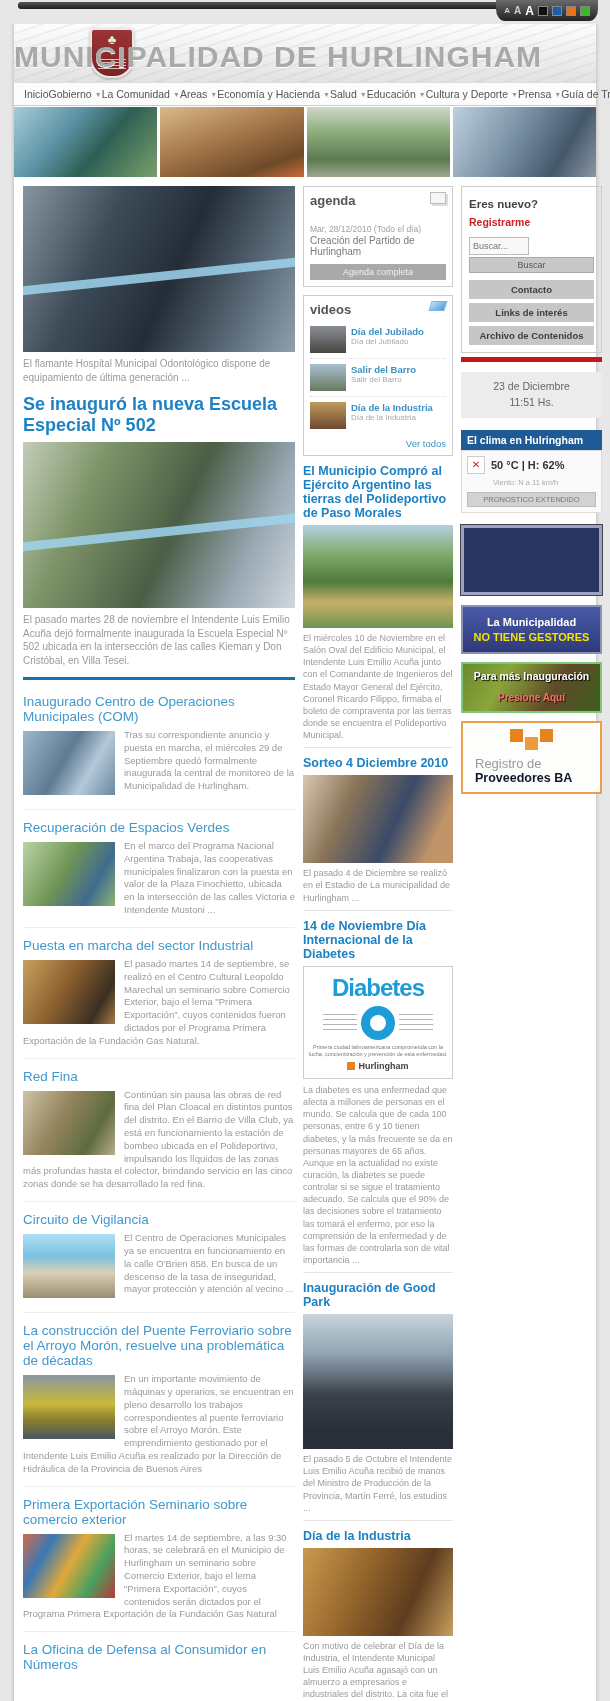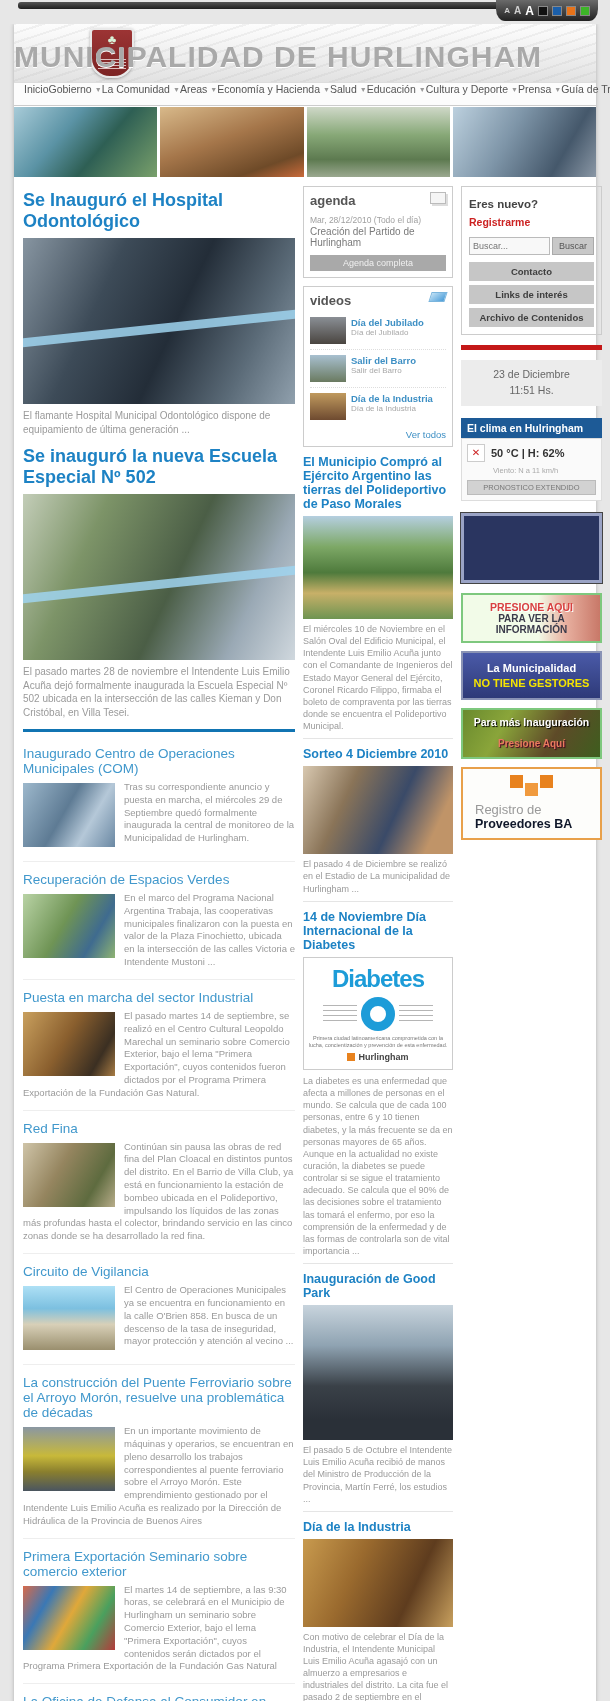--- a/index.html
+++ b/index.html
@@ -17,21 +17,21 @@
 
   
   .hdr { position:relative; height:58px; background:linear-gradient(#fdfdfd,#ededed 60%,#e2e2e2); overflow:hidden; }
   .hdr .texture { position:absolute; inset:0; background:repeating-linear-gradient(-18deg, rgba(170,170,170,.14) 0 2px, transparent 2px 9px); }
   .logo { position:absolute; left:76px; top:4px; width:44px; height:50px; background:linear-gradient(#9c3434,#7c2424); border-radius:4px 4px 20px 20px; border:2px solid #e9e9e9; box-shadow:0 1px 3px rgba(0,0,0,.3); }
   .logo .tree { position:absolute; left:50%; top:3px; transform:translateX(-50%); color:#d8f3d8; font-size:13px; line-height:1; }
   .logo .lines { position:absolute; left:6px; right:6px; bottom:7px; height:10px; background:repeating-linear-gradient(#f3e6e6 0 1px, transparent 1px 3px); opacity:.8; }
   .hdr h1 { position:relative; text-align:left; padding-top:16px; color:#a9a9a9; font-size:30px; letter-spacing:1px; text-shadow:0 1px 0 #fff; }
 
   
-  .nav { display:flex; align-items:flex-start; justify-content:space-between; padding:0 10px; height:24px; background:#fcfcfc; border-top:1px solid #ddd; border-bottom:1px solid #ccc; }
+  .nav { display:flex; align-items:center; justify-content:space-between; padding:0 10px; height:24px; background:#fcfcfc; border-top:1px solid #ddd; border-bottom:1px solid #ccc; }
   .nav a { color:#555; font-size:10.5px; text-decoration:none; white-space:nowrap; display:flex; align-items:center; gap:3px; cursor:pointer; }
   .nav .arr { color:#9a9a9a; font-size:7px; }
 
   
   .strip { display:flex; gap:3px; height:72px; background:#fff; padding:1px 0; }
   .strip .ph { flex:1; }
   .ph1 { background:linear-gradient(130deg,#a8cbd8 0%,#5b93a5 35%,#2e5f54 60%,#79a06b 100%); }
   .ph2 { background:linear-gradient(160deg,#d8b98a 0%,#a5764a 45%,#6e4a28 80%,#c96a3a 100%); }
   .ph3 { background:linear-gradient(#cfd8c8 0%,#87a877 40%,#5d7a50 75%,#9aa88f 100%); }
   .ph4 { background:linear-gradient(120deg,#bcd0de 0%,#7e95a8 40%,#45586b 75%,#8a97a5 100%); }
@@ -58,21 +58,21 @@
   .tInd { background:linear-gradient(120deg,#c9a05e 0%,#8a5f2e 45%,#3b2f22 80%,#a87c44 100%); }
   .tRed { background:linear-gradient(120deg,#cfc4a8 0%,#95855f 40%,#5e6b3f 75%,#b8ad8a 100%); }
   .tVig { background:linear-gradient(#aee0f5 0%,#7cc0e0 35%,#d8d0b8 60%,#9a8f6e 100%); }
   .tPue { background:linear-gradient(#8a97a3 0%,#c8b93a 45%,#8a7f2e 70%,#4a5560 100%); }
   .tExp { background:linear-gradient(120deg,#d86a4a 0%,#3a78b5 25%,#e0a83a 50%,#4aa05e 75%,#b53a3a 100%); }
   .body { color:#9a9a9a; font-size:9.5px; line-height:1.35; }
 
   
   .mbox { border:1px solid #ccc; padding:6px; margin-bottom:8px; position:relative; }
   .mboxT { color:#555; font-size:13px; font-weight:bold; margin-bottom:4px; }
-  .agDate { color:#a0a0a0; font-size:8.5px; margin-top:7px; }
+  .agDate { color:#a0a0a0; font-size:8.5px; margin-top:16px; }
   .agEvent { color:#7a7a7a; font-size:10px; margin:1px 0 7px 0; cursor:pointer; }
   .agBtn { background:#a9a9a9; color:#f0f0f0; font-size:9px; text-align:center; padding:3px 0; cursor:pointer; }
   .calIcon { position:absolute; right:6px; top:5px; width:16px; height:12px; background:#f5f5f5; border:1px solid #bbb; box-shadow:2px 2px 0 #ddd; }
   .vidIcon { position:absolute; right:6px; top:5px; width:16px; height:10px; background:linear-gradient(135deg,#bfe0f5,#4a9cd8); transform:skewX(-18deg); border:1px solid #7ab5dd; }
   .vitem { display:flex; gap:5px; padding:5px 0; border-bottom:1px dotted #ddd; }
   .vthumb { width:36px; height:27px; flex:none; }
   .vt1 { background:linear-gradient(#8a8f95,#4a4540); }
   .vt2 { background:linear-gradient(#a8c0d0,#6a7a60); }
   .vt3 { background:linear-gradient(#c09a5e,#6e4a30); }
   .vTitle { color:#3d8fc4; font-size:9.5px; font-weight:bold; cursor:pointer; }
@@ -93,24 +93,24 @@
   .diabWord { color:#1d9cd8; font-size:24px; font-weight:bold; letter-spacing:-1px; }
   .diabMid { display:flex; align-items:center; justify-content:center; gap:4px; margin:4px 0; }
   .diabNote { width:34px; height:18px; background:repeating-linear-gradient(#b5b5b5 0 1px, transparent 1px 5px); }
   .donut { width:34px; height:34px; border:9px solid #1d9cd8; border-radius:50%; }
   .diabTag { color:#7a7a7a; font-size:5.5px; line-height:1.3; margin:3px 0; }
   .diabLogo { display:flex; align-items:center; justify-content:center; gap:3px; }
   .diabLogoSq { width:8px; height:8px; background:#e8821e; }
   .diabLogoTx { color:#444; font-size:9px; font-weight:bold; }
 
   
-  .sbox { border:1px solid #ccc; padding:7px; margin-bottom:10px; }
+  .sbox { border:1px solid #ccc; padding:7px; margin-bottom:4px; }
   .eres { color:#444; font-size:11.5px; font-weight:bold; }
   .reg { color:#cc2222; font-size:10.5px; font-weight:bold; cursor:pointer; }
-  .searchRow { display:flex; gap:2px; margin:7px 0; }
+  .searchRow { display:flex; gap:2px; margin:7px 0;flex-direction:column; }
   .searchRow input { flex:1; width:60px; border:1px solid #bbb; font-size:9px; padding:3px; color:#999; background:#f8f8f8; font-family:"Liberation Sans",sans-serif; }
   .searchBtn { background:#c8c8c8; border:1px solid #aaa; font-size:9px; color:#555; padding:2px 6px; cursor:pointer; }
   .grayBtn { background:#c6c6c6; color:#3e3e3e; font-weight:bold; font-size:9.5px; text-align:center; padding:4px 0; margin-top:4px; cursor:pointer; }
   .redBar { height:5px; background:#c41818; margin:4px 0 10px 0; }
   .dateBox { background:#ececec; text-align:center; color:#666; font-size:10.5px; padding:7px 0; margin-bottom:12px; line-height:1.5; }
   .climaHead { background:#1d5a96; color:#fff; font-weight:bold; font-size:10.5px; padding:4px 6px; }
   .climaBody { border:1px solid #ddd; background:#fafafa; padding:5px; }
   .climaRow { display:flex; gap:6px; align-items:center; }
   .brokenImg { width:18px; height:18px; background:#fff; border:1px solid #ccc; display:flex; align-items:center; justify-content:center; color:#cc2222; font-size:10px; }
   .temp { color:#333; font-weight:bold; font-size:11px; }
@@ -207,21 +207,20 @@
     <div class="strip">
       <div class="ph ph1"></div>
       <div class="ph ph2"></div>
       <div class="ph ph3"></div>
       <div class="ph ph4"></div>
     </div>
 
     <div class="main">
 
       <div class="colL">
-        <div class="featT">Se Inauguró el Hospital Odontológico</div>
         <div class="featPhoto fp1">
             <div class="ribbon"></div>
           </div>
         <div class="cap">El flamante Hospital Municipal Odontológico dispone de equipamiento de última generación ...</div>
 
         <div class="featT">Se inauguró la nueva Escuela Especial Nº 502</div>
         <div class="featPhoto fp2">
             <div class="ribbon"></div>
           </div>
         <div class="cap">El pasado martes 28 de noviembre el Intendente Luis Emilio Acuña dejó formalmente inaugurada la Escuela Especial Nº 502 ubicada en la intersección de las calles Kieman y Don Cristóbal, en Villa Tesei.</div>
@@ -377,25 +376,20 @@
               <span class="brokenImg">✕</span>
               <span class="temp">50 °C | H: 62%</span>
             </div>
             <div class="wind">Viento: N a 11 km/h</div>
             <div class="pronBtn">PRONOSTICO EXTENDIDO</div>
           </div>
         </div>
 
         <div class="navyAd"></div>
 
-        <div class="banner bPres">
-          <div class="l1">PRESIONE AQUI</div>
-          <div class="l2">PARA VER LA</div>
-          <div class="l3">INFORMACIÓN</div>
-        </div>
 
         <div class="banner bGest">
           <div class="l1">La Municipalidad</div>
           <div class="l2">NO TIENE GESTORES</div>
         </div>
 
         <div class="banner bMosq">
           <div class="l1">Para más Inauguración</div>
           <div class="l2">Presione Aquí</div>
         </div>

